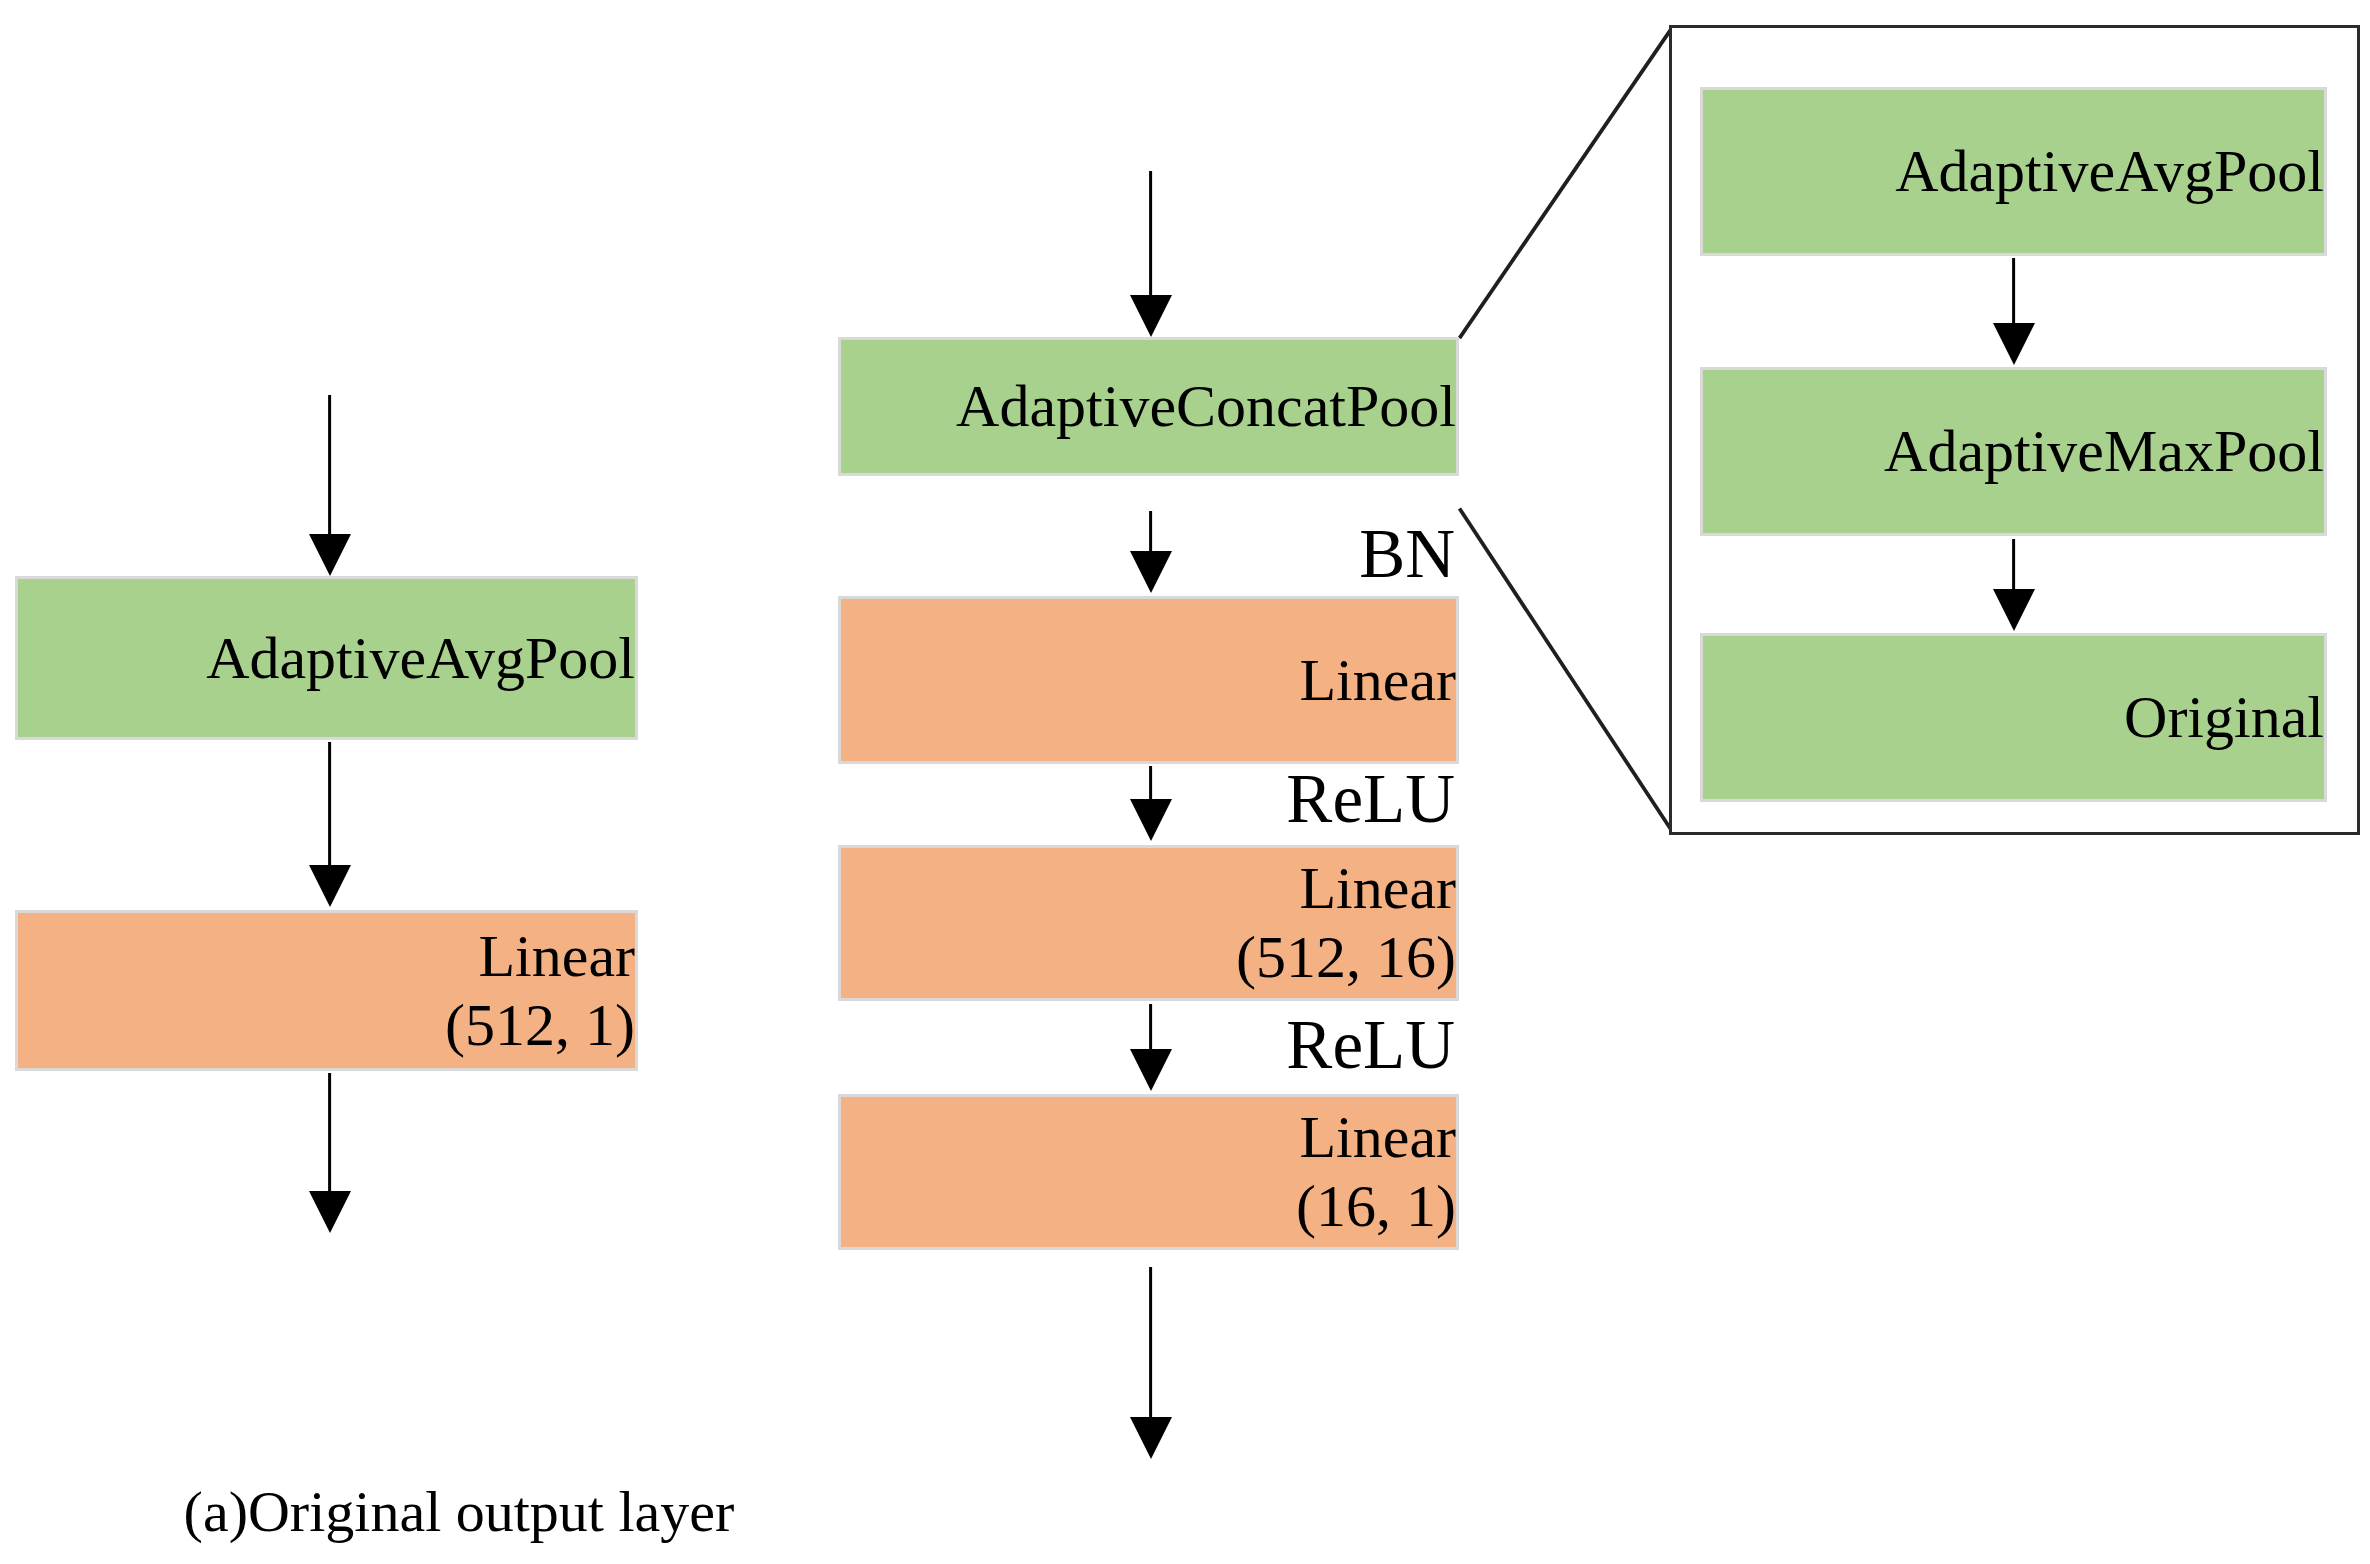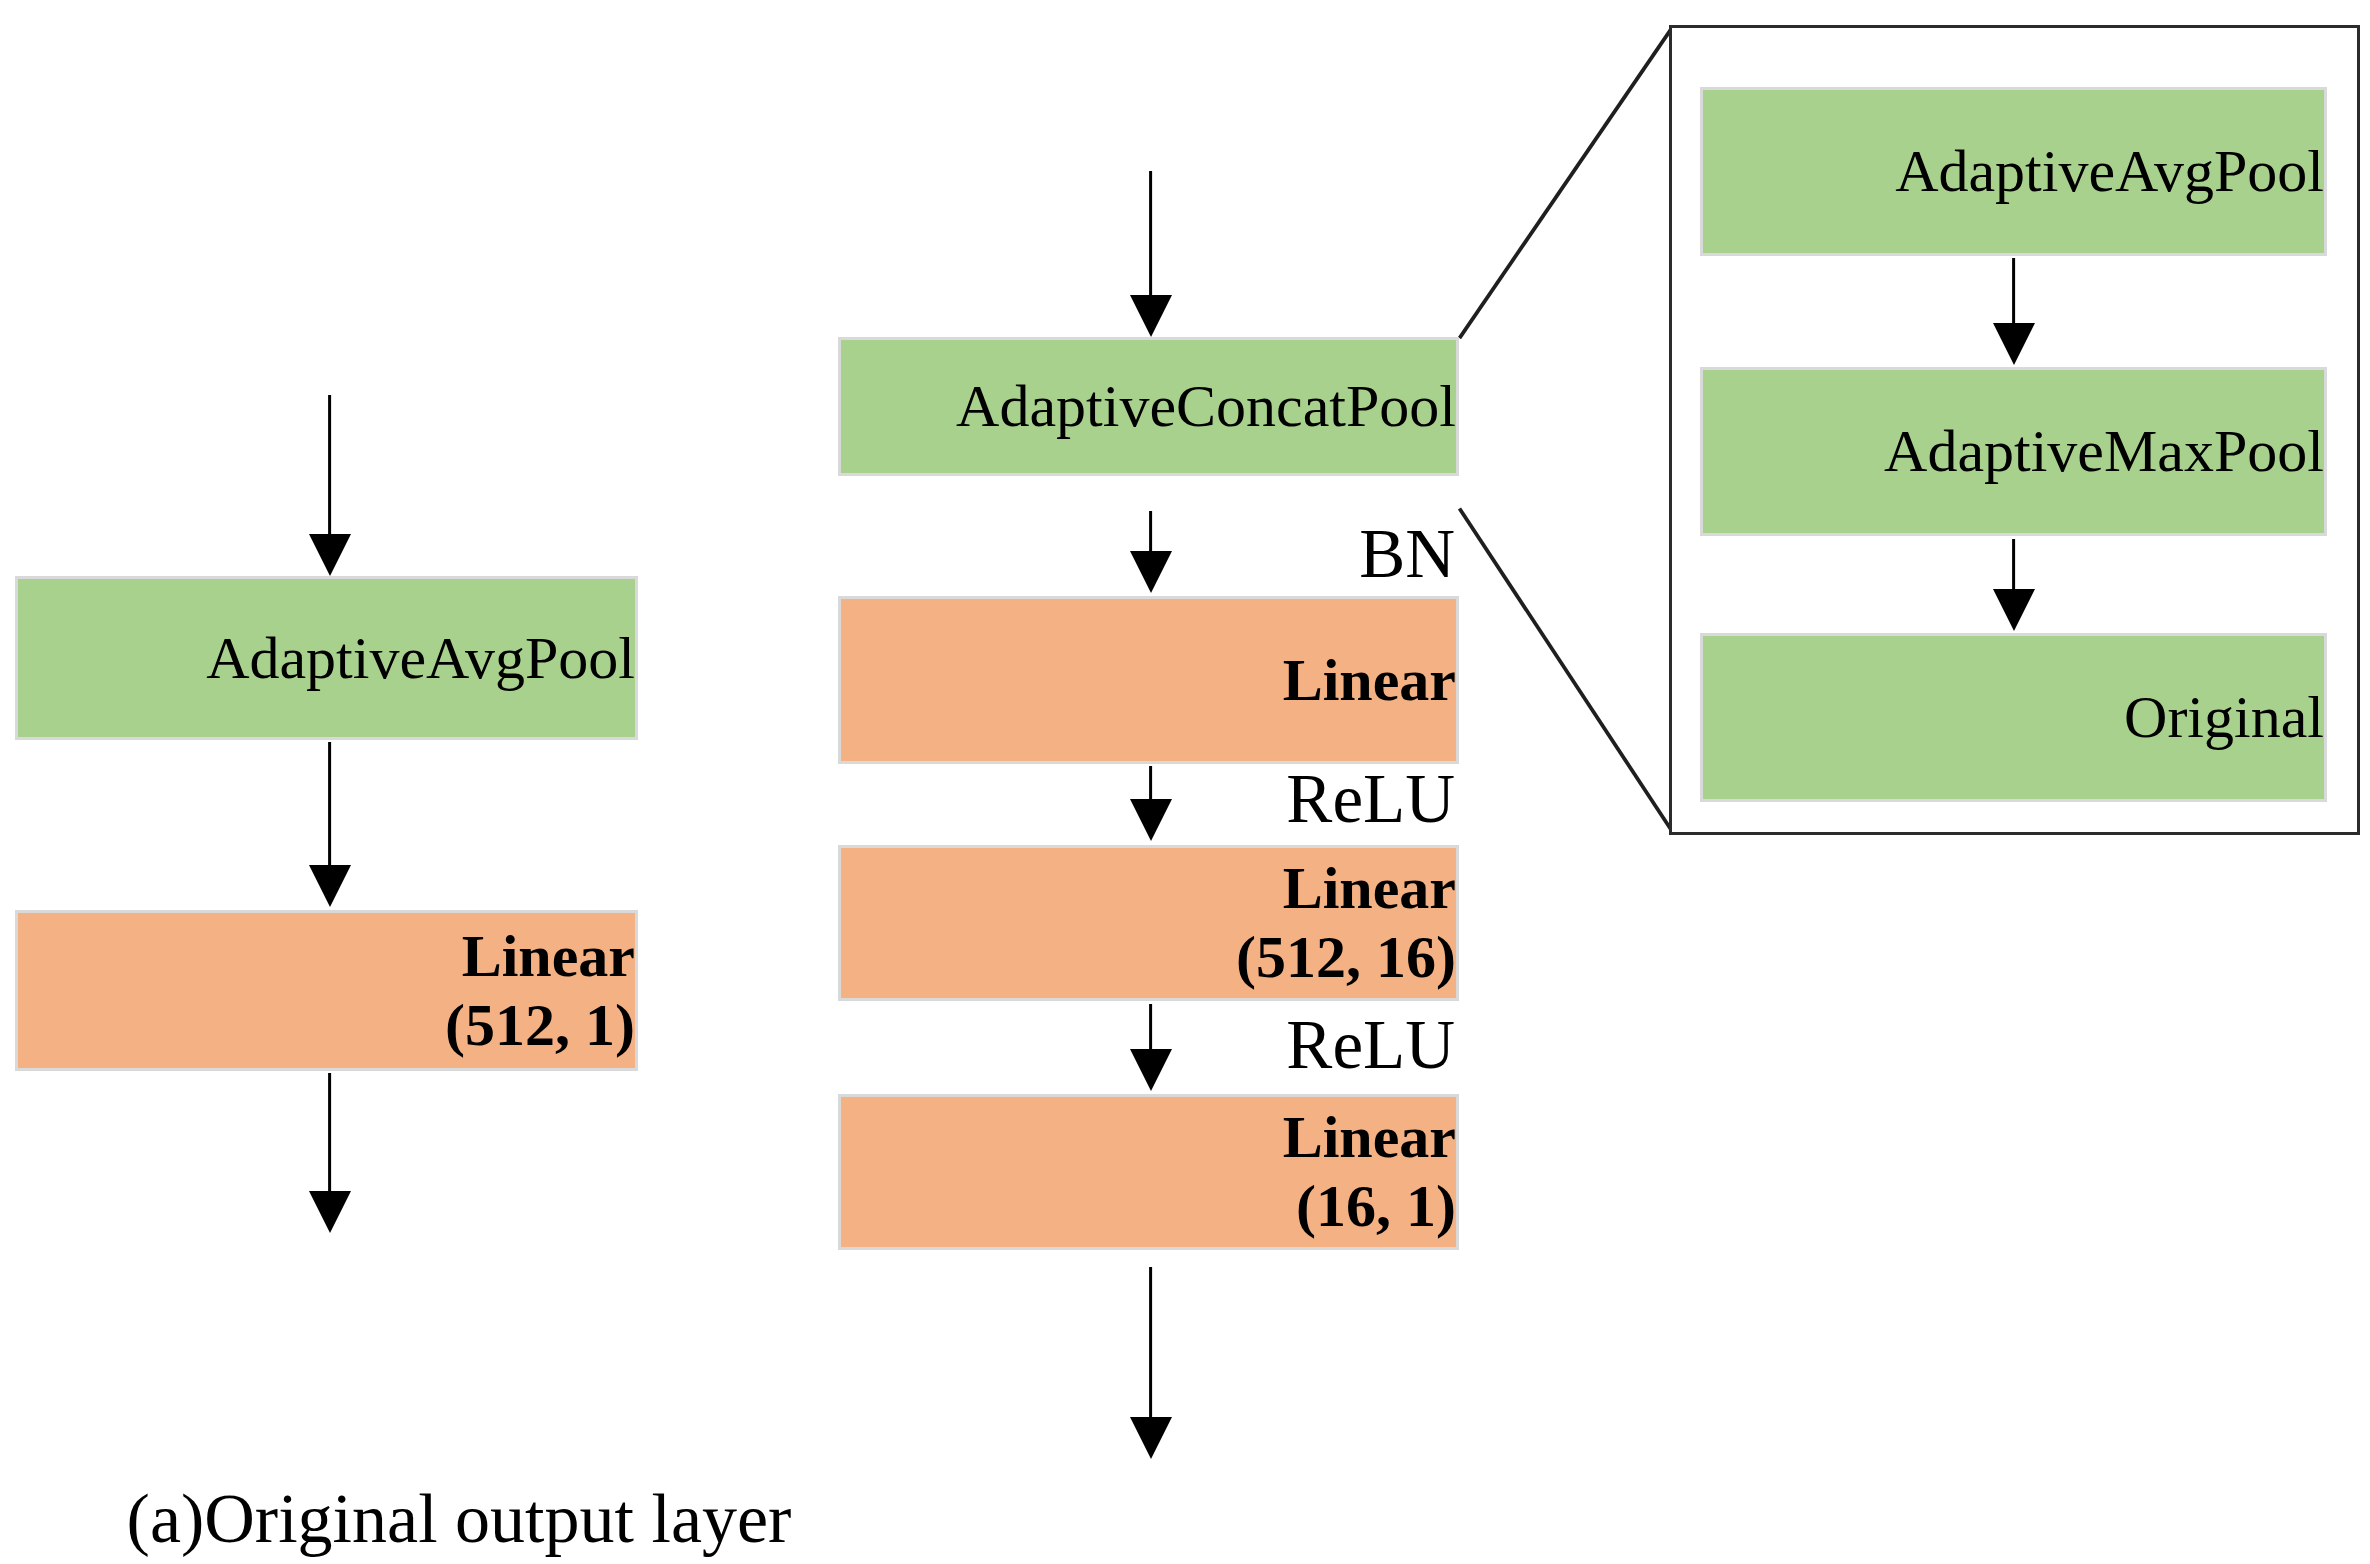--- a/index.html
+++ b/index.html
@@ -30,21 +30,21 @@
     flex-direction: column;
     align-items: flex-end;
     justify-content: center;
     text-align: center;
     font-size: 60px;
     line-height: 1.15;
     z-index: 3;
   }
   .node .line { display: block; white-space: nowrap; }
   .pool   { background: var(--pool-fill, #a9d18e); }
-  .linear { background: var(--linear-fill, #f4b183); font-weight: bold; }
+  .linear { background: var(--linear-fill, #f4b183); }
   .varrow {
     position: absolute;
     width: 43px;
     z-index: 2;
   }
   .varrow .shaft {
     position: absolute;
     left: 50%;
     transform: translateX(-50%);
     top: 0;
@@ -77,21 +77,21 @@
   .edge-label {
     position: absolute;
     font-size: 69px;
     line-height: 1;
     white-space: nowrap;
     z-index: 3;
   }
   .caption {
     position: absolute;
     transform: translateX(-50%);
-    font-size: 70px;
+    font-size: 58px;
     line-height: 1.1;
     white-space: nowrap;
     z-index: 3;
   }
 </style>
 </head>
 <body>
 
 <div class="canvas">
 

